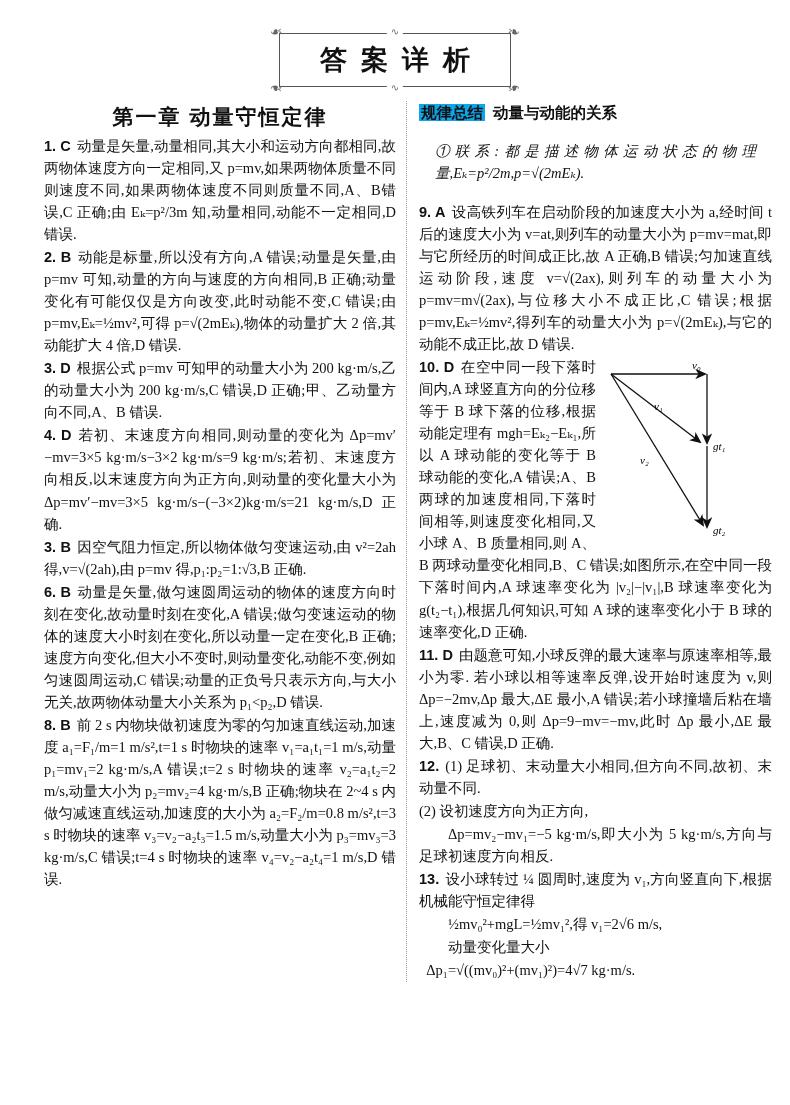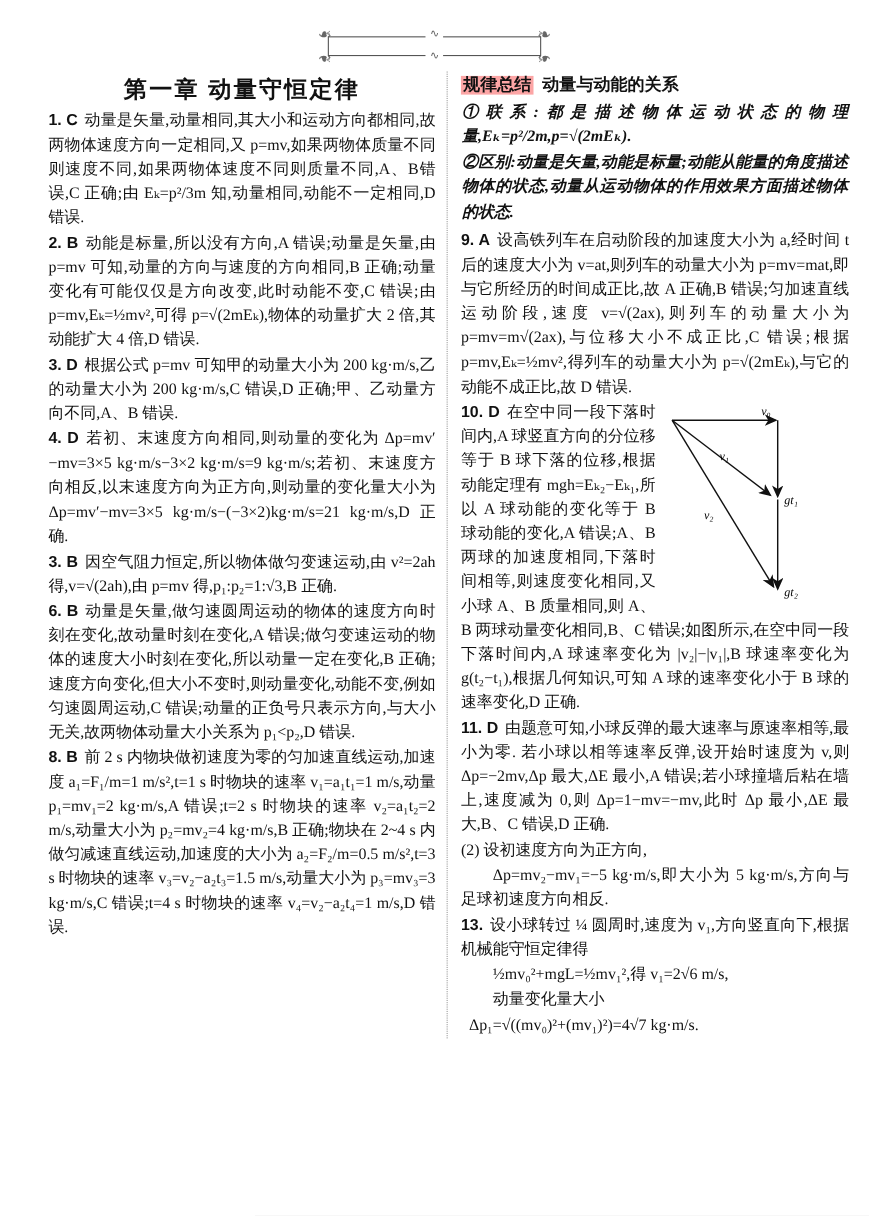--- a/index.html
+++ b/index.html
@@ -68,25 +68,24 @@
     font-weight:bold;
     margin-right:6px;
     white-space:nowrap;
   }
   
   .summary{margin:2px 0 4px 0;}
   .summary-head{
     font-family:"Liberation Sans",sans-serif;
     font-weight:bold;font-size:15.5px;margin-bottom:3px;
   }
-  .summary-tag{background:#fca5a5;padding:0 2px;margin-right:8px;}
+  .summary-tag{background:#0ea5e9;padding:0 2px;margin-right:8px;}
   .summary p{
-    margin:1px;font-size:14.5px;line-height:1.55;text-align:justify;
+    margin:16px;font-size:14.5px;line-height:1.55;text-align:justify;
     font-style:italic;
-    font-weight:bold;
   }
   .indent2{text-indent:2em;}
   .indenth{text-indent:0.5em;}
   
   .fig{
     float:right;
     width:168px;
     margin:2px 0 2px 8px;
   }
   .fig svg{display:block;}
@@ -99,20 +98,21 @@
 <div class="page">
 
   <div class="hdr-wrap">
     <div class="hdr-box">
       <span class="orn tl">❧</span>
       <span class="orn tr">❧</span>
       <span class="orn bl">❧</span>
       <span class="orn br">❧</span>
       <span class="orn tc">∿</span>
       <span class="orn bc">∿</span>
+      <div class="hdr-title">答案详析</div>
     </div>
   </div>
 
   <div class="cols">
 
     <div class="col-left">
       <div class="chapter-title">第一章  动量守恒定律</div>
 
       <p class="ans">
         <b class="lab">1. C</b><span>动量是矢量,动量相同,其大小和运动方向都相同,故两物体速度方向一定相同,又 p=mv,如果两物体质量不同则速度不同,如果两物体速度不同则质量不同,A、B错误,C 正确;由 Eₖ=p²/3m 知,动量相同,动能不一定相同,D 错误.</span>
@@ -126,32 +126,31 @@
       <p class="ans">
         <b class="lab">4. D</b><span>若初、末速度方向相同,则动量的变化为 Δp=mv′−mv=3×5 kg·m/s−3×2 kg·m/s=9 kg·m/s;若初、末速度方向相反,以末速度方向为正方向,则动量的变化量大小为 Δp=mv′−mv=3×5 kg·m/s−(−3×2)kg·m/s=21 kg·m/s,D 正确.</span>
       </p>
       <p class="ans">
         <b class="lab">3. B</b><span>因空气阻力恒定,所以物体做匀变速运动,由 v²=2ah 得,v=√(2ah),由 p=mv 得,p₁:p₂=1:√3,B 正确.</span>
       </p>
       <p class="ans">
         <b class="lab">6. B</b><span>动量是矢量,做匀速圆周运动的物体的速度方向时刻在变化,故动量时刻在变化,A 错误;做匀变速运动的物体的速度大小时刻在变化,所以动量一定在变化,B 正确;速度方向变化,但大小不变时,则动量变化,动能不变,例如匀速圆周运动,C 错误;动量的正负号只表示方向,与大小无关,故两物体动量大小关系为 p₁&lt;p₂,D 错误.</span>
       </p>
       <p class="ans">
-        <b class="lab">8. B</b><span>前 2 s 内物块做初速度为零的匀加速直线运动,加速度 a₁=F₁/m=1 m/s²,t=1 s 时物块的速率 v₁=a₁t₁=1 m/s,动量 p₁=mv₁=2 kg·m/s,A 错误;t=2 s 时物块的速率 v₂=a₁t₂=2 m/s,动量大小为 p₂=mv₂=4 kg·m/s,B 正确;物块在 2~4 s 内做匀减速直线运动,加速度的大小为 a₂=F₂/m=0.5 m/s²,t=3 s 时物块的速率 v₃=v₂−a₂t₃=1.5 m/s,动量大小为 p₃=mv₃=3 kg·m/s,C 错误;t=4 s 时物块的速率 v₄=v₂−a₂t₄=1 m/s,D 错误.</span>
+        <b class="lab">8. B</b><span>前 2 s 内物块做初速度为零的匀加速直线运动,加速度 a₁=F₁/m=1 m/s²,t=1 s 时物块的速率 v₁=a₁t₁=1 m/s,动量 p₁=mv₁=2 kg·m/s,A 错误;t=2 s 时物块的速率 v₂=a₁t₂=2 m/s,动量大小为 p₂=mv₂=4 kg·m/s,B 正确;物块在 2~4 s 内做匀减速直线运动,加速度的大小为 a₂=F₂/m=0.8 m/s²,t=3 s 时物块的速率 v₃=v₂−a₂t₃=1.5 m/s,动量大小为 p₃=mv₃=3 kg·m/s,C 错误;t=4 s 时物块的速率 v₄=v₂−a₂t₄=1 m/s,D 错误.</span>
       </p>
     </div>
 
     <div class="col-right">
 
       <div class="summary">
         <div class="summary-head">
           <span class="summary-tag">规律总结</span><span>动量与动能的关系</span>
         </div>
         <p>①联系:都是描述物体运动状态的物理量,Eₖ=p²/2m,p=√(2mEₖ).</p>
-        <p>②区别:动量是矢量,动能是标量;动能从能量的角度描述物体的状态,动量从运动物体的作用效果方面描述物体的状态.</p>
       </div>
 
       <p class="ans">
         <b class="lab">9. A</b><span>设高铁列车在启动阶段的加速度大小为 a,经时间 t 后的速度大小为 v=at,则列车的动量大小为 p=mv=mat,即与它所经历的时间成正比,故 A 正确,B 错误;匀加速直线运动阶段,速度 v=√(2ax),则列车的动量大小为 p=mv=m√(2ax),与位移大小不成正比,C 错误;根据 p=mv,Eₖ=½mv²,得列车的动量大小为 p=√(2mEₖ),与它的动能不成正比,故 D 错误.</span>
       </p>
 
       <p class="ans">
         <span class="fig">
           <svg width="168" height="188" viewBox="0 0 168 188">
             <defs>
@@ -174,23 +173,26 @@
             <text class="svg-lab" x="36" y="106">v₂</text>
             <text class="svg-lab" x="109" y="92">gt₁</text>
             <text class="svg-lab" x="109" y="176">gt₂</text>
           </svg>
         </span>
         <b class="lab">10. D</b><span>在空中同一段下落时间内,A 球竖直方向的分位移等于 B 球下落的位移,根据动能定理有 mgh=Eₖ₂−Eₖ₁,所以 A 球动能的变化等于 B 球动能的变化,A 错误;A、B 两球的加速度相同,下落时间相等,则速度变化相同,又小球 A、B 质量相同,则 A、B 两球动量变化相同,B、C 错误;如图所示,在空中同一段下落时间内,A 球速率变化为 |v₂|−|v₁|,B 球速率变化为 g(t₂−t₁),根据几何知识,可知 A 球的速率变化小于 B 球的速率变化,D 正确.</span>
       </p>
       <div class="clear"></div>
 
       <p class="ans">
-        <b class="lab">11. D</b><span>由题意可知,小球反弹的最大速率与原速率相等,最小为零. 若小球以相等速率反弹,设开始时速度为 v,则 Δp=−2mv,Δp 最大,ΔE 最小,A 错误;若小球撞墙后粘在墙上,速度减为 0,则 Δp=1−mv=−mv,此时 Δp 最小,ΔE 最大,B、C 错误,D 正确.</span>
-      </p>
-
+        <b class="lab">11. D</b><span>由题意可知,小球反弹的最大速率与原速率相等,最小为零. 若小球以相等速率反弹,设开始时速度为 v,则 Δp=−2mv,Δp 最大,ΔE 最小,A 错误;若小球撞墙后粘在墙上,速度减为 0,则 Δp=9−mv=−mv,此时 Δp 最小,ΔE 最大,B、C 错误,D 正确.</span>
+      </p>
+
+      <p class="ans">
+        <b class="lab">12.</b><span>(1) 足球初、末动量大小相同,但方向不同,故初、末动量不同.</span>
+      </p>
       <p class="ans">(2) 设初速度方向为正方向,</p>
       <p class="ans indent2">Δp=mv₂−mv₁=−5 kg·m/s,即大小为 5 kg·m/s,方向与足球初速度方向相反.</p>
 
       <p class="ans">
         <b class="lab">13.</b><span>设小球转过 ¼ 圆周时,速度为 v₁,方向竖直向下,根据机械能守恒定律得</span>
       </p>
       <p class="ans indent2">½mv₀²+mgL=½mv₁²,得 v₁=2√6 m/s,</p>
       <p class="ans indent2">动量变化量大小</p>
       <p class="ans indenth">Δp₁=√((mv₀)²+(mv₁)²)=4√7 kg·m/s.</p>
 

